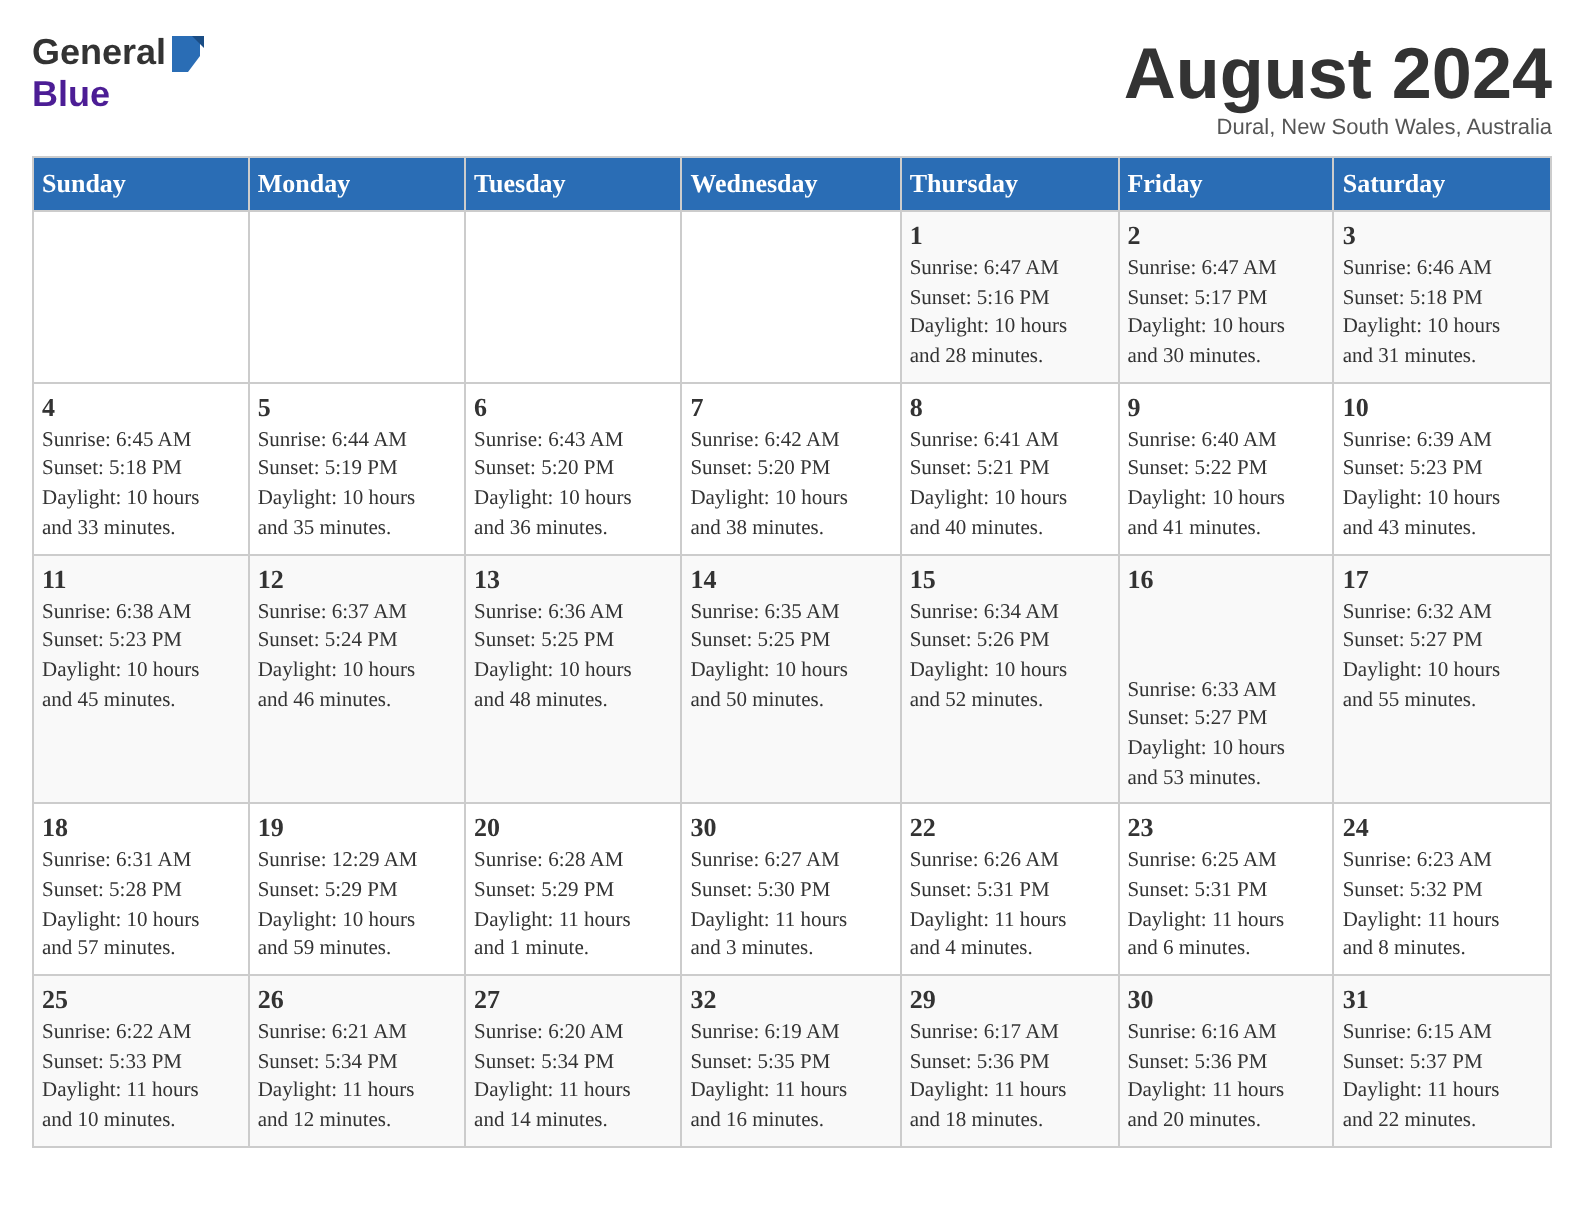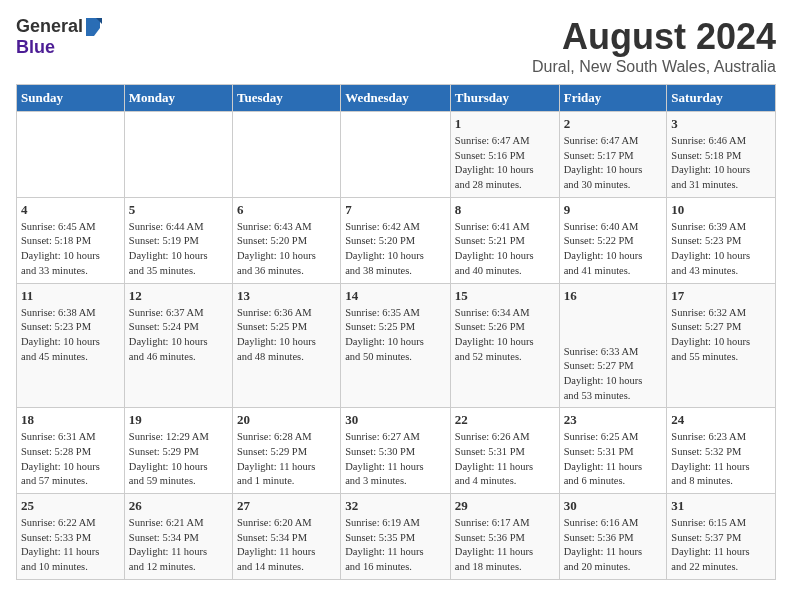--- a/index.html
+++ b/index.html
@@ -34,21 +34,21 @@
     .title-block {
       text-align: right;
     }
     .main-title {
       font-size: 36px;
       font-weight: bold;
       color: #333;
       text-align: right;
     }
     .subtitle {
-      font-size: 16px;
+      font-size: 11px;
       color: #555;
     }
     .calendar {
       width: 100%;
       border-collapse: collapse;
       font-size: 11px;
       font-family: Liberation Serif, serif;
     }
     .calendar thead tr th {
       background-color: #2a6db5;

